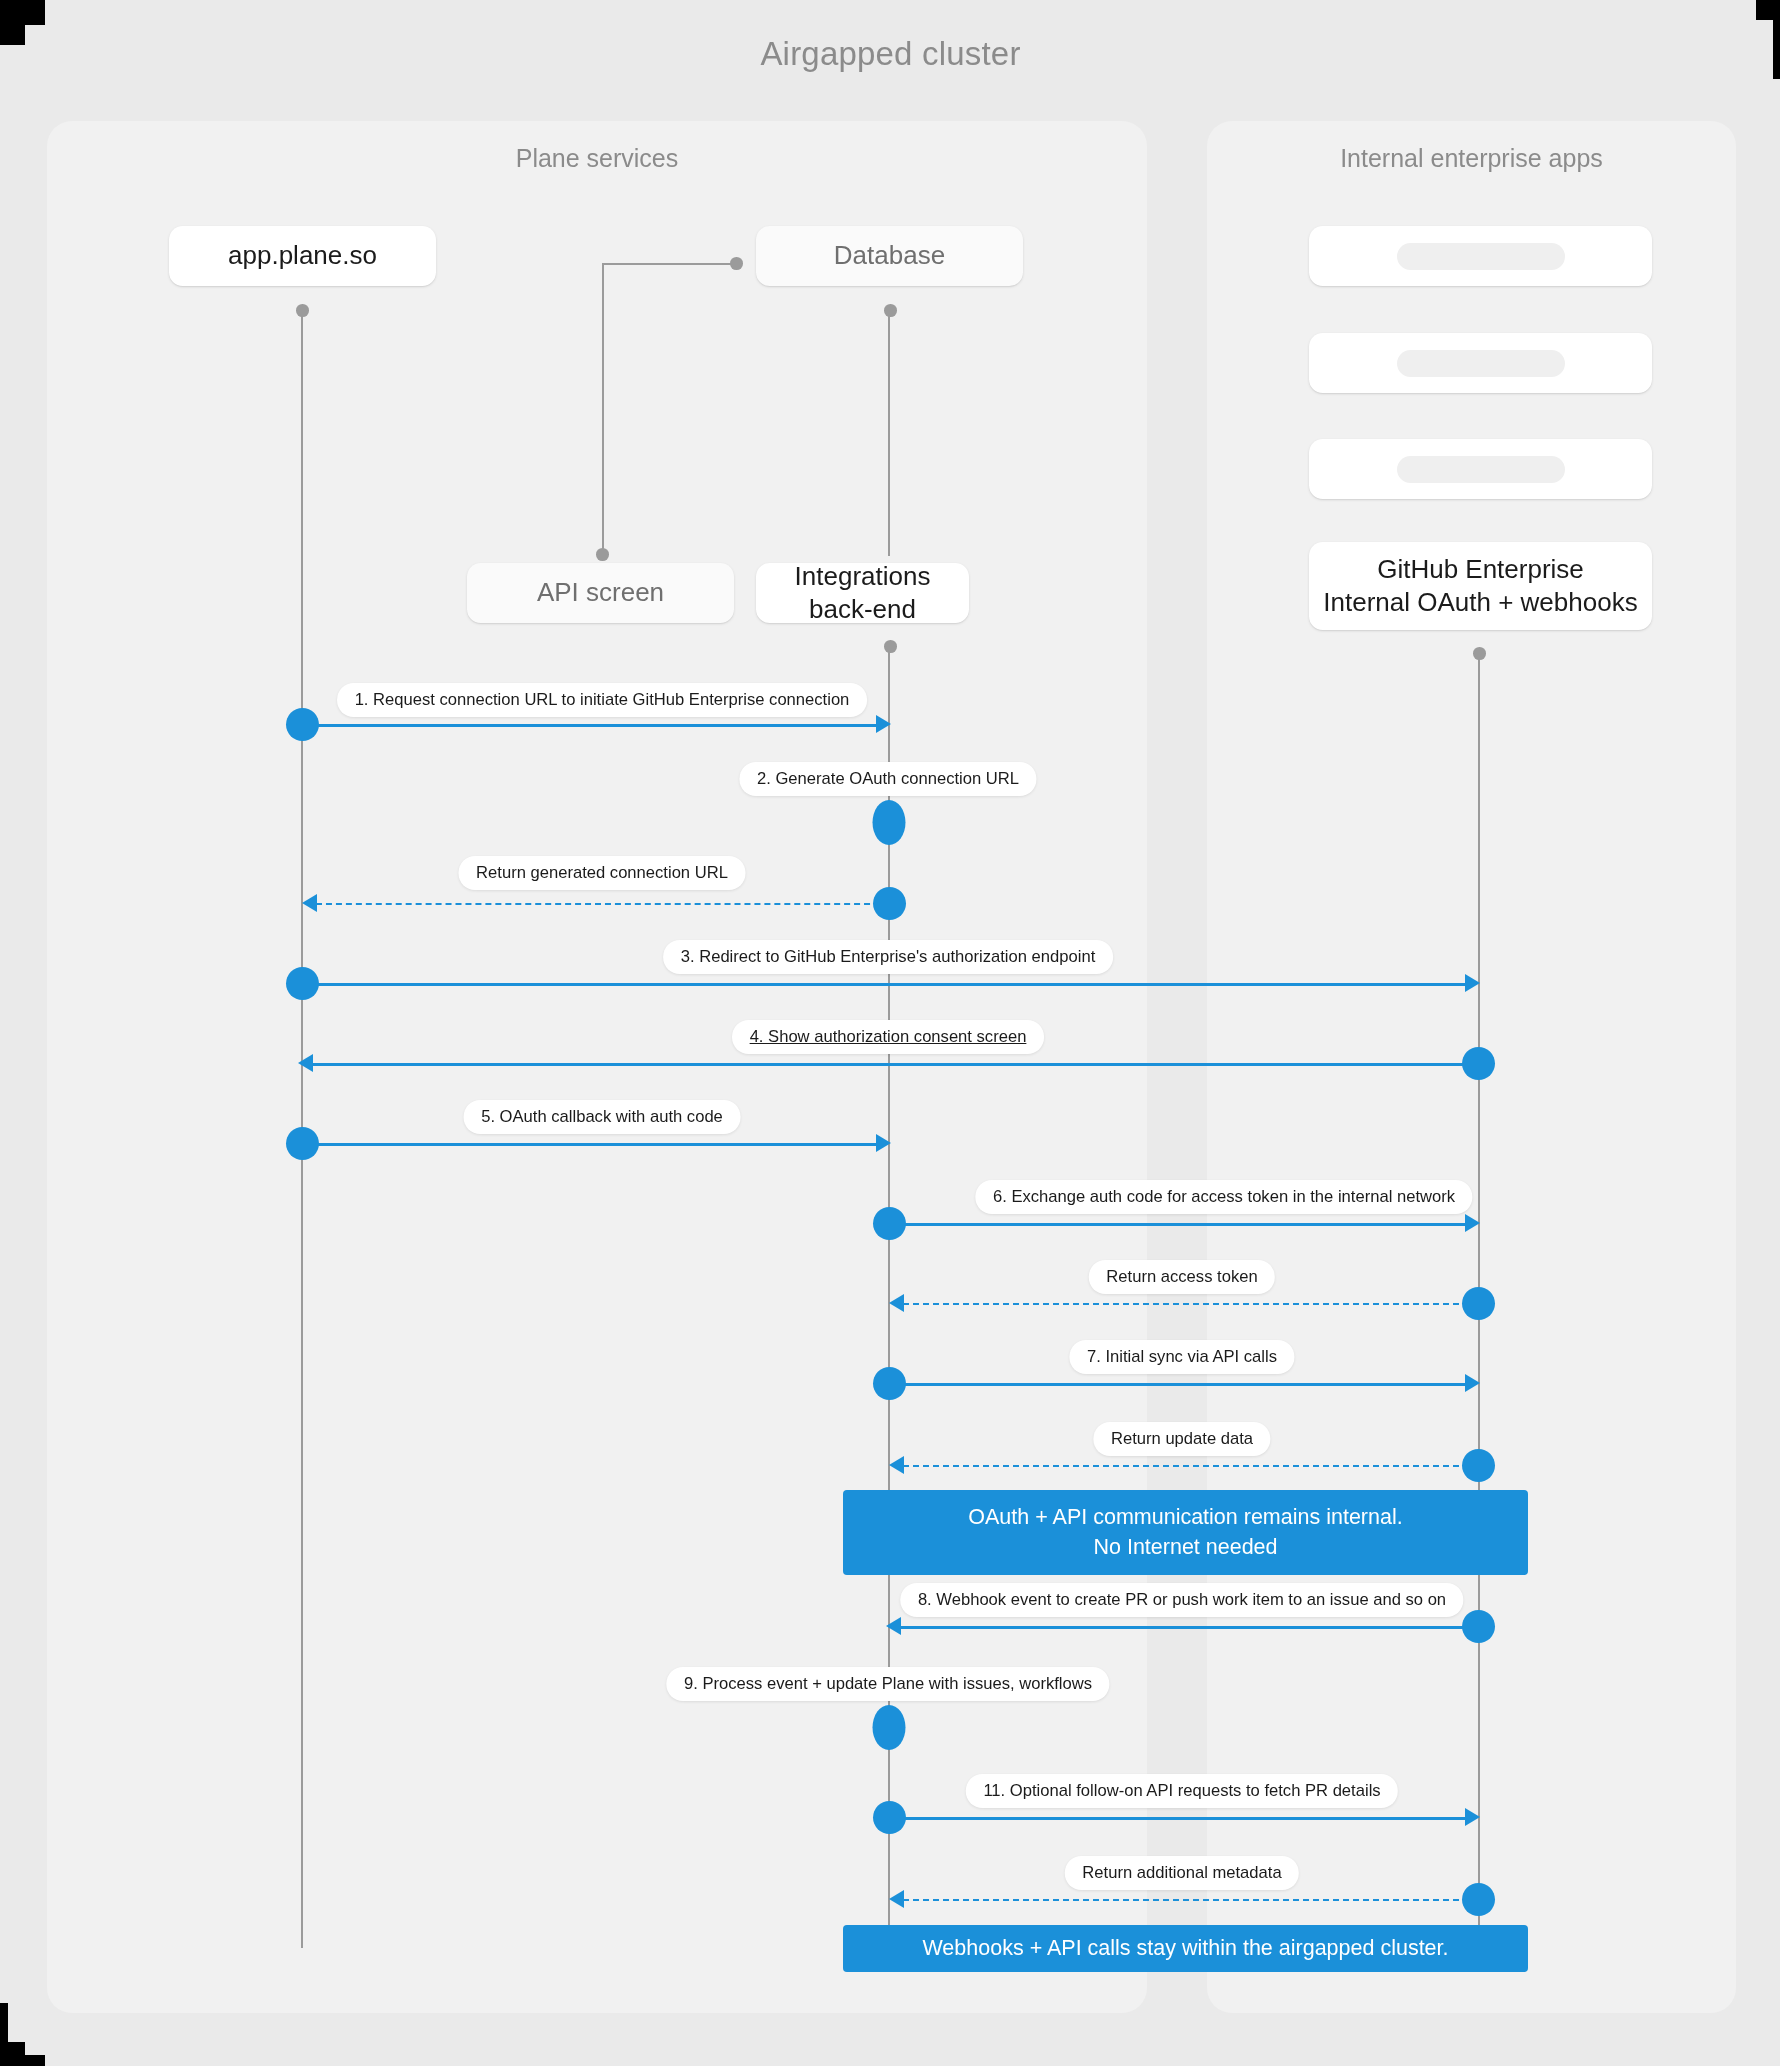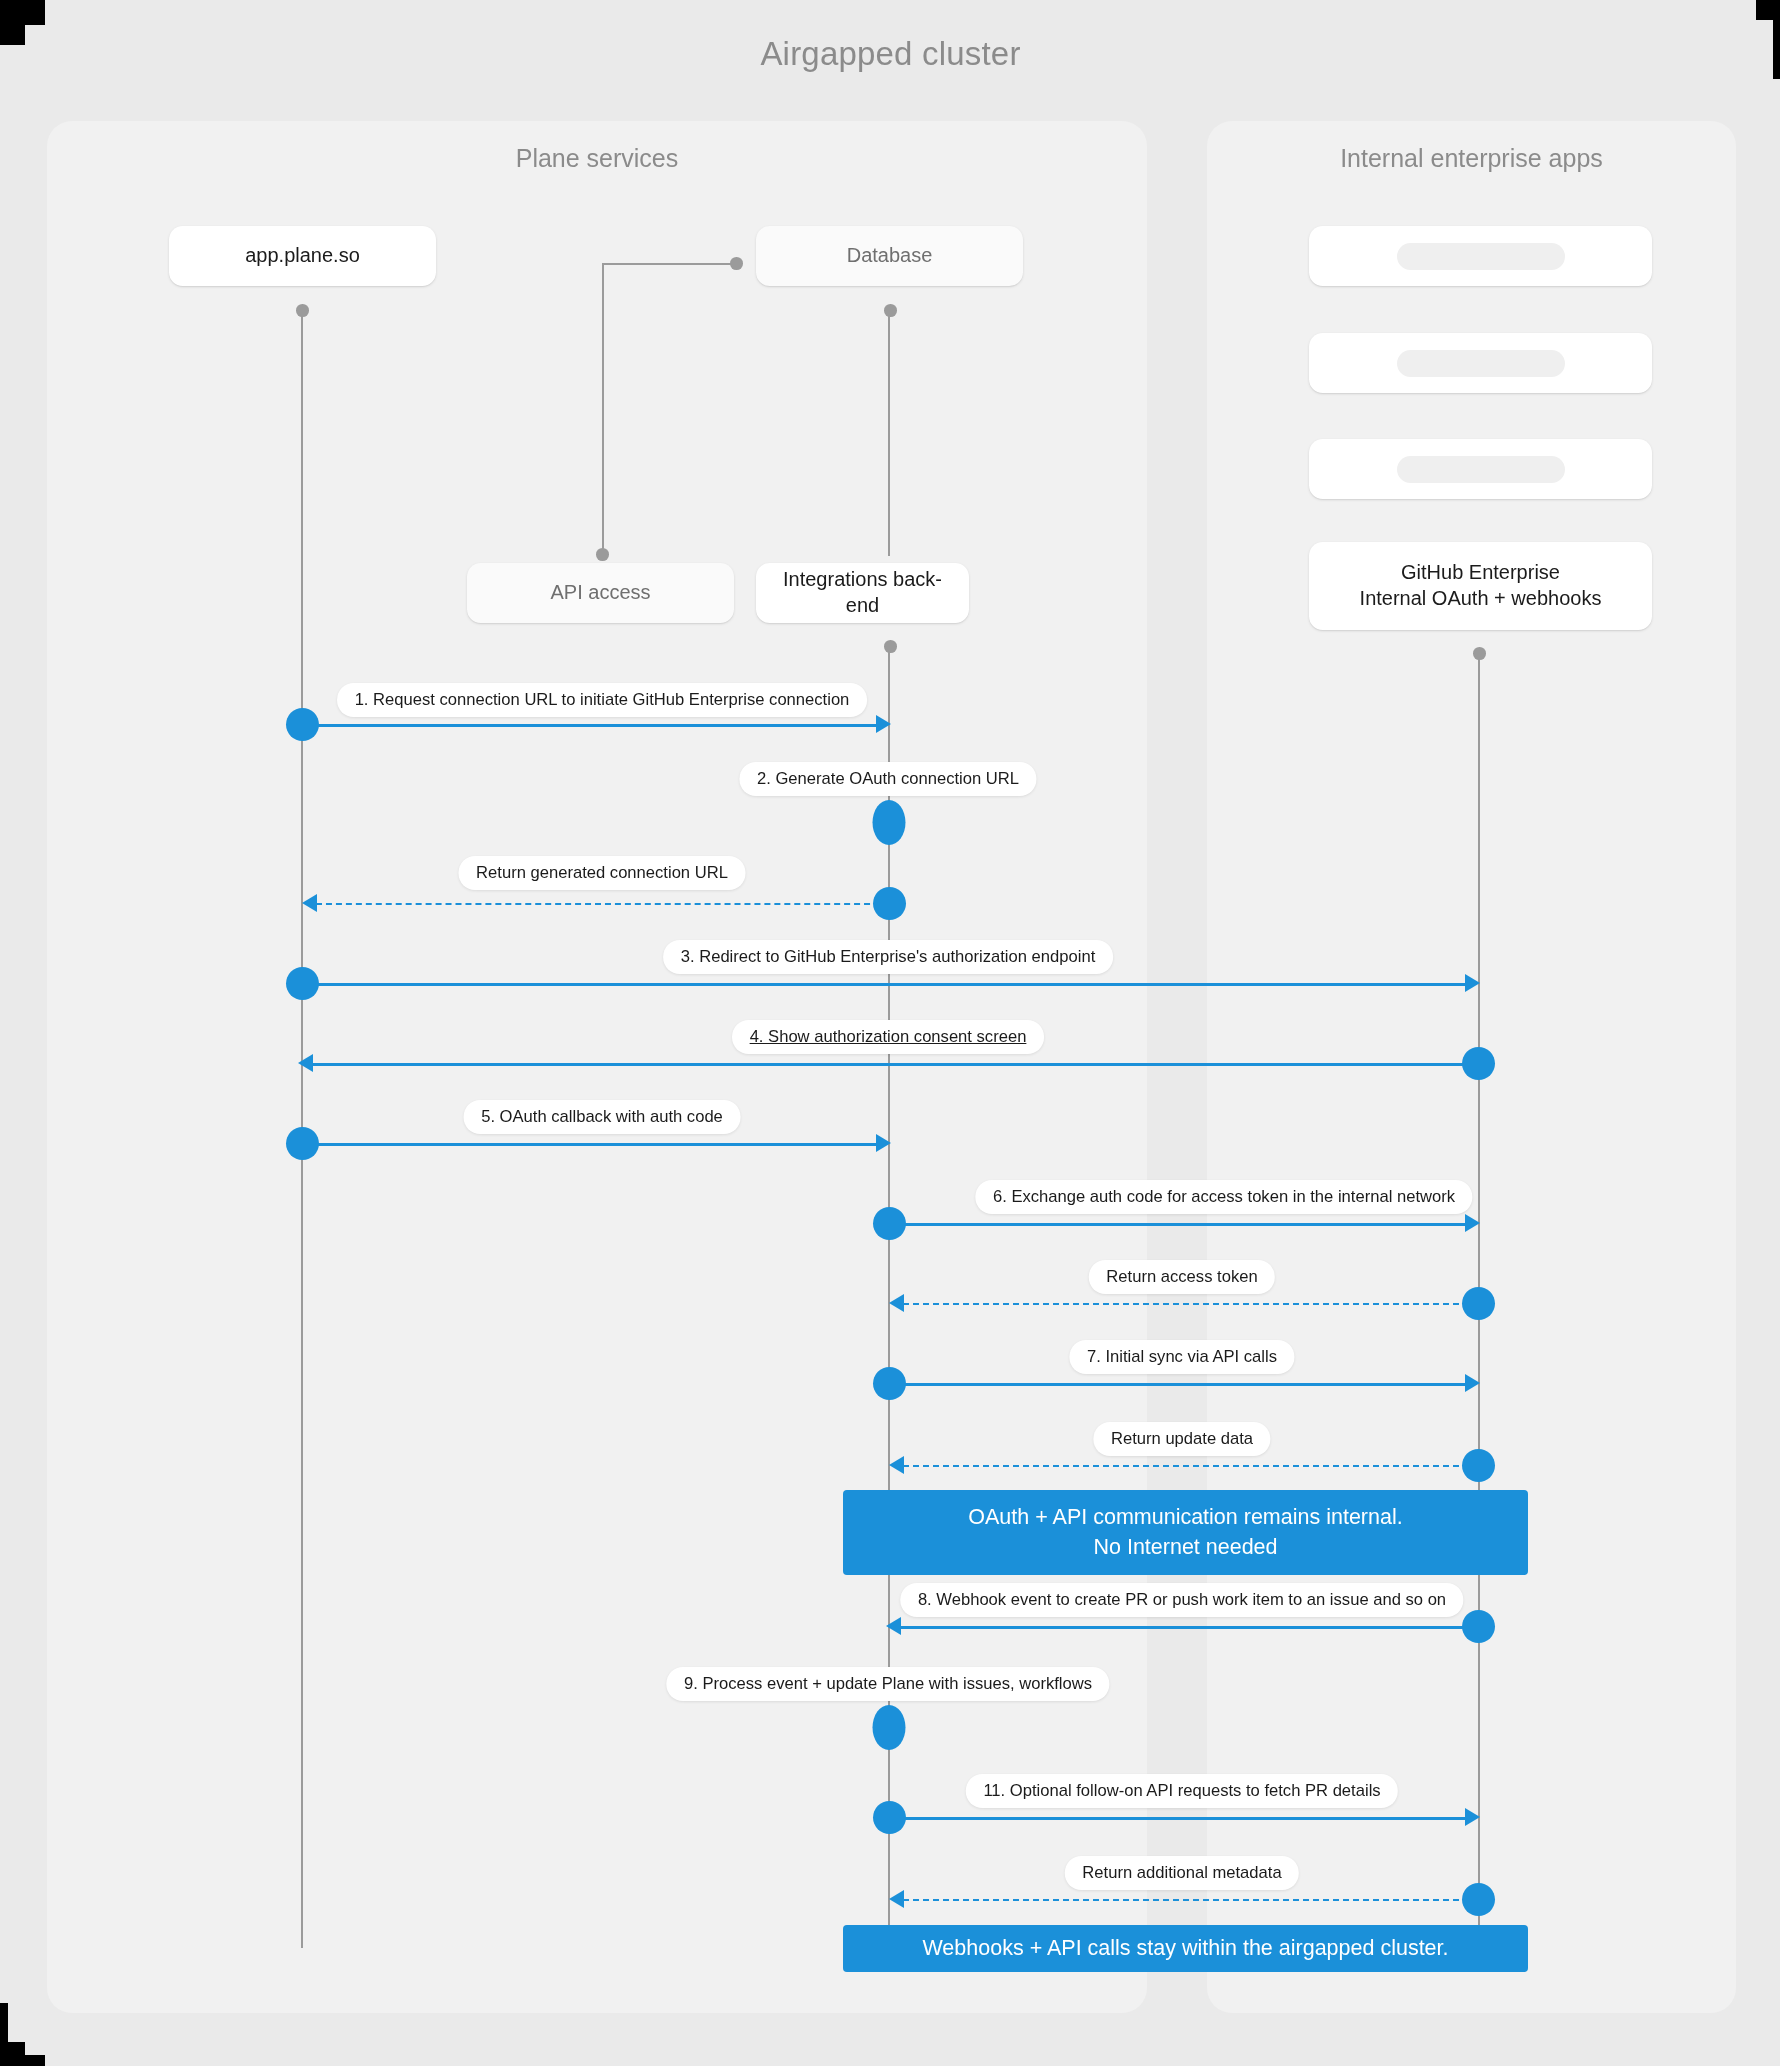--- a/index.html
+++ b/index.html
@@ -59,21 +59,21 @@
   .node {
     position: absolute;
     border-radius: 13.7px;
     background: #ffffff;
     box-shadow: 0 1px 2.9px rgba(0,0,0,.10), 0 1px 1px rgba(0,0,0,.05);
     display: flex;
     align-items: center;
     justify-content: center;
     text-align: center;
     color: #1b1b1b;
-    font-size: 20px;
+    font-size: 26px;
     line-height: 1.28;
     box-sizing: border-box;
     padding: 5.9px 13.7px;
   }
   .node.muted { background: #fafafa; color: #6f6f6f; }
 
   .node.app-plane   { left: 169px;  top: 226px; width: 267px; height: 60px; }
   .node.database    { left: 756px;  top: 226px; width: 267px; height: 60px; }
   .node.api-server  { left: 467px;  top: 563px; width: 267px; height: 60px; }
   .node.integ-back  { left: 756px;  top: 563px; width: 213px; height: 60px; }
@@ -209,21 +209,21 @@
 <div class="anchor-dot" style="left:1473px; top:647px;"></div>
 <div class="lifeline" style="left:1478px; top:652px; height:1297px;"></div>
 
 <div class="node app-plane">
   <span>app.plane.so</span>
 </div>
 <div class="node database muted">
   <span>Database</span>
 </div>
 <div class="node api-server muted">
-  <span>API access</span>
+  <span>API screen</span>
 </div>
 <div class="node integ-back">
   <span>Integrations back-end</span>
 </div>
 
 <div class="node ph1">
   <span class="placeholder-bar"></span>
 </div>
 <div class="node ph2">
   <span class="placeholder-bar"></span>

